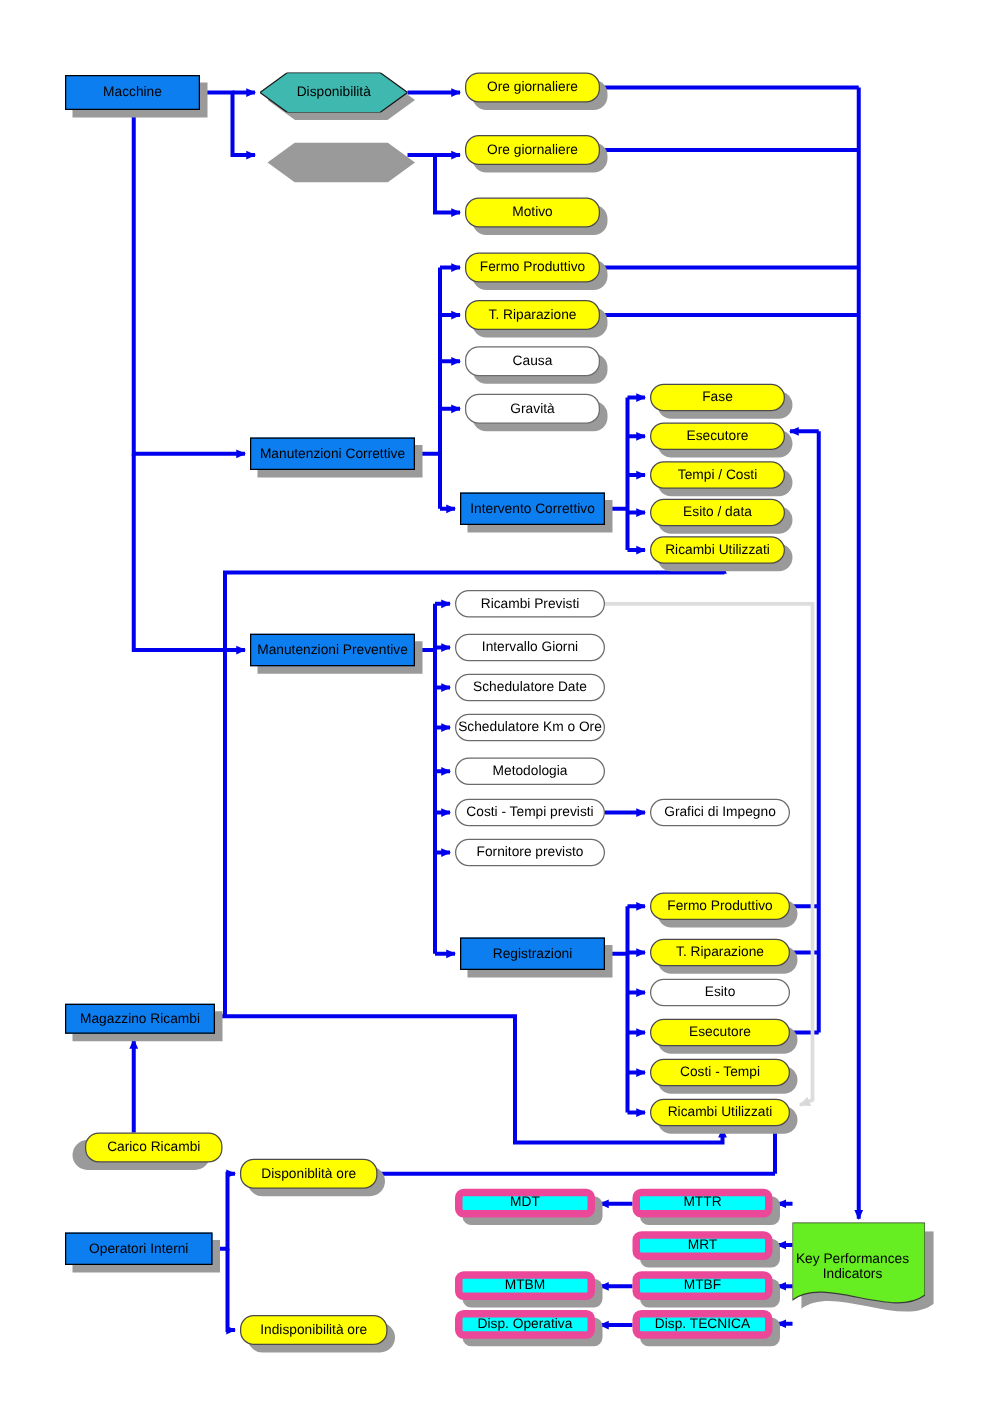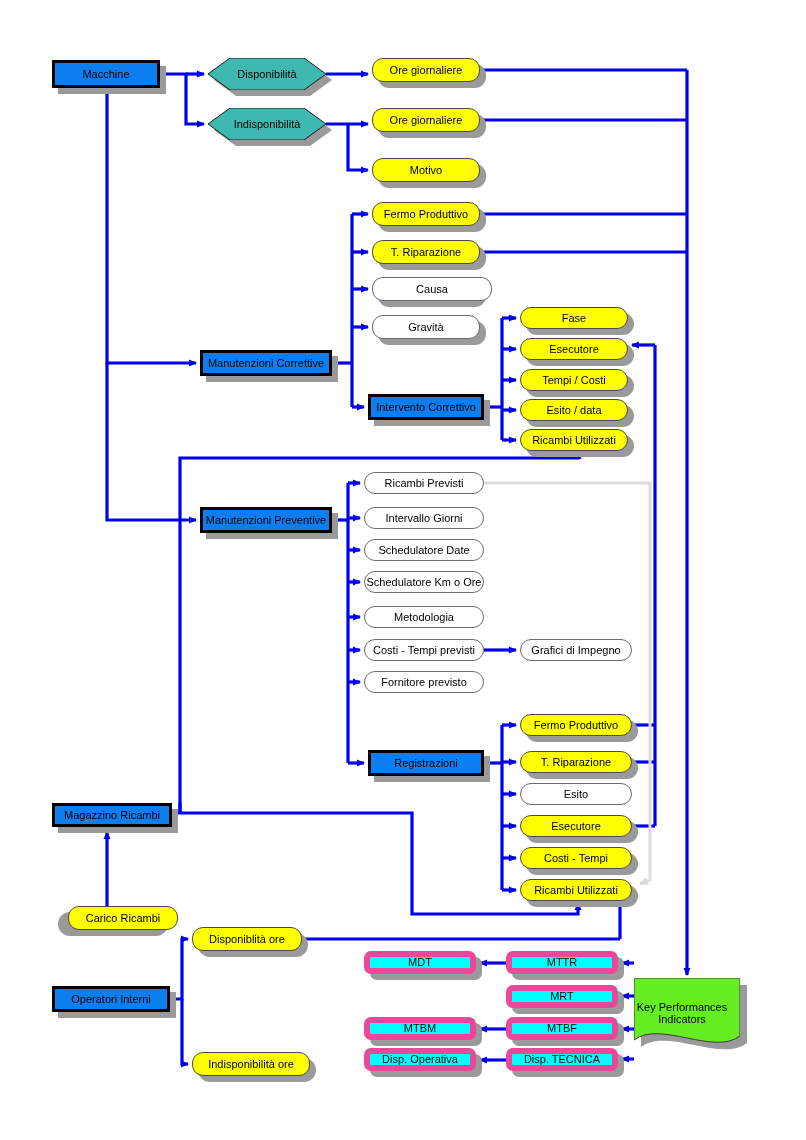--- a/index.html
+++ b/index.html
@@ -9,21 +9,21 @@
 
   .node{position:absolute;box-sizing:border-box;display:flex;align-items:center;
         justify-content:center;text-align:center;color:#000;font-size:11px;
         line-height:1.15;z-index:5;}
   .node .lbl{display:block;padding:0 4px;white-space:nowrap;}
 
   
   .shadow{position:absolute;background:#9a9a9a;z-index:3;}
 
   
-  .proc{background:#0d7ef0;border:3px solid #000000;justify-content:center;}
+  .proc{background:#0d7ef0;border:1px solid #000000;justify-content:center;}
   .proc .lbl{font-size:11px;}
 
   
   .term{background:#ffff00;border:1px solid #4a4a4a;border-radius:11px;justify-content:center;}
   
   .termw{background:#ffffff;border:1px solid #6b6b6b;border-radius:11px;}
   
   .termc{background:#00ffff;border:6px solid #ec4899;border-radius:7px;}
 
   
@@ -201,45 +201,37 @@
 
   <div class="hexwrap" style="left:208px;top:58px;width:118px;height:32px;">
     <svg width="118" height="32">
         <polygon points="0,16 22,0 96,0 118,16 96,32 22,32" fill="#3fb8b0" stroke="#1a1a1a" stroke-width="1"></polygon>
       </svg>
     <div class="hextext">
         <span class="lbl">Disponibilità</span>
       </div>
     </div>
 
-  <div class="hexwrap" style="left:208px;top:108px;width:118px;height:32px;">
-    <svg width="118" height="32">
-        <polygon points="0,16 22,0 96,0 118,16 96,32 22,32" fill="#3fb8b0" stroke="#1a1a1a" stroke-width="1"></polygon>
-      </svg>
-    <div class="hextext">
-        <span class="lbl">Indisponibilità</span>
-      </div>
-    </div>
 
   <div class="node term" style="left:372px;top:58px;width:108px;height:24px;">
     <span class="lbl">Ore giornaliere</span>
     </div>
   <div class="node term" style="left:372px;top:108px;width:108px;height:24px;">
     <span class="lbl">Ore giornaliere</span>
     </div>
   <div class="node term" style="left:372px;top:158px;width:108px;height:24px;">
     <span class="lbl">Motivo</span>
     </div>
   <div class="node term" style="left:372px;top:202px;width:108px;height:24px;">
     <span class="lbl">Fermo Produttivo</span>
     </div>
   <div class="node term" style="left:372px;top:240px;width:108px;height:24px;">
     <span class="lbl">T. Riparazione</span>
     </div>
-  <div class="node termw" style="left:372px;top:277px;width:120px;height:24px;">
+  <div class="node termw" style="left:372px;top:277px;width:108px;height:24px;">
     <span class="lbl">Causa</span>
     </div>
   <div class="node termw" style="left:372px;top:315px;width:108px;height:24px;">
     <span class="lbl">Gravità</span>
     </div>
 
   <div class="node proc" style="left:200px;top:350px;width:132px;height:26px;">
     <span class="lbl">Manutenzioni Correttive</span>
     </div>
   <div class="node proc" style="left:368px;top:394px;width:116px;height:26px;">

